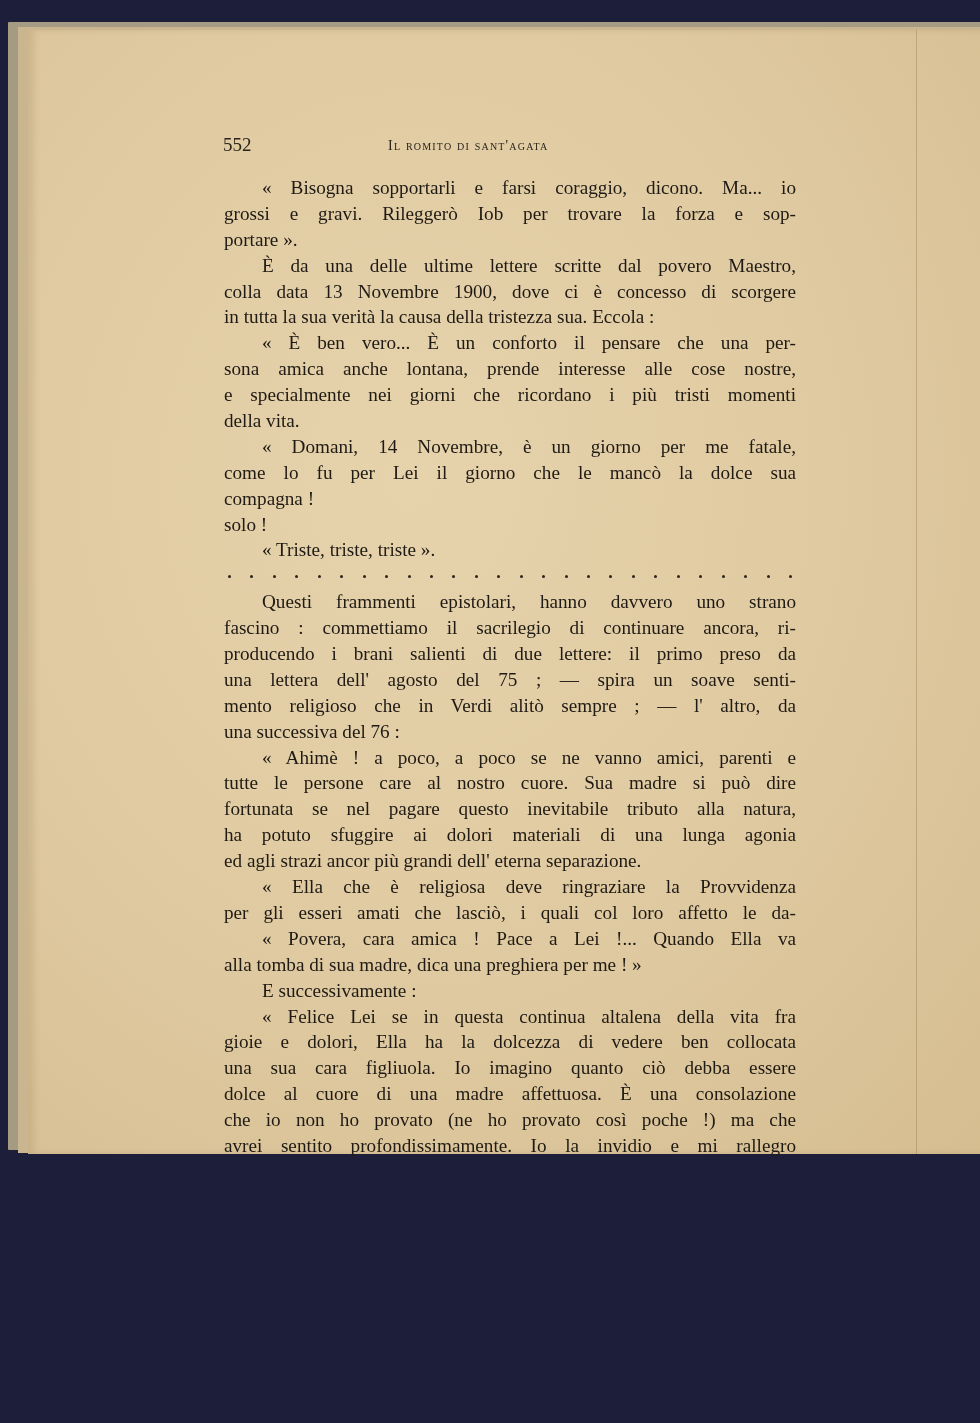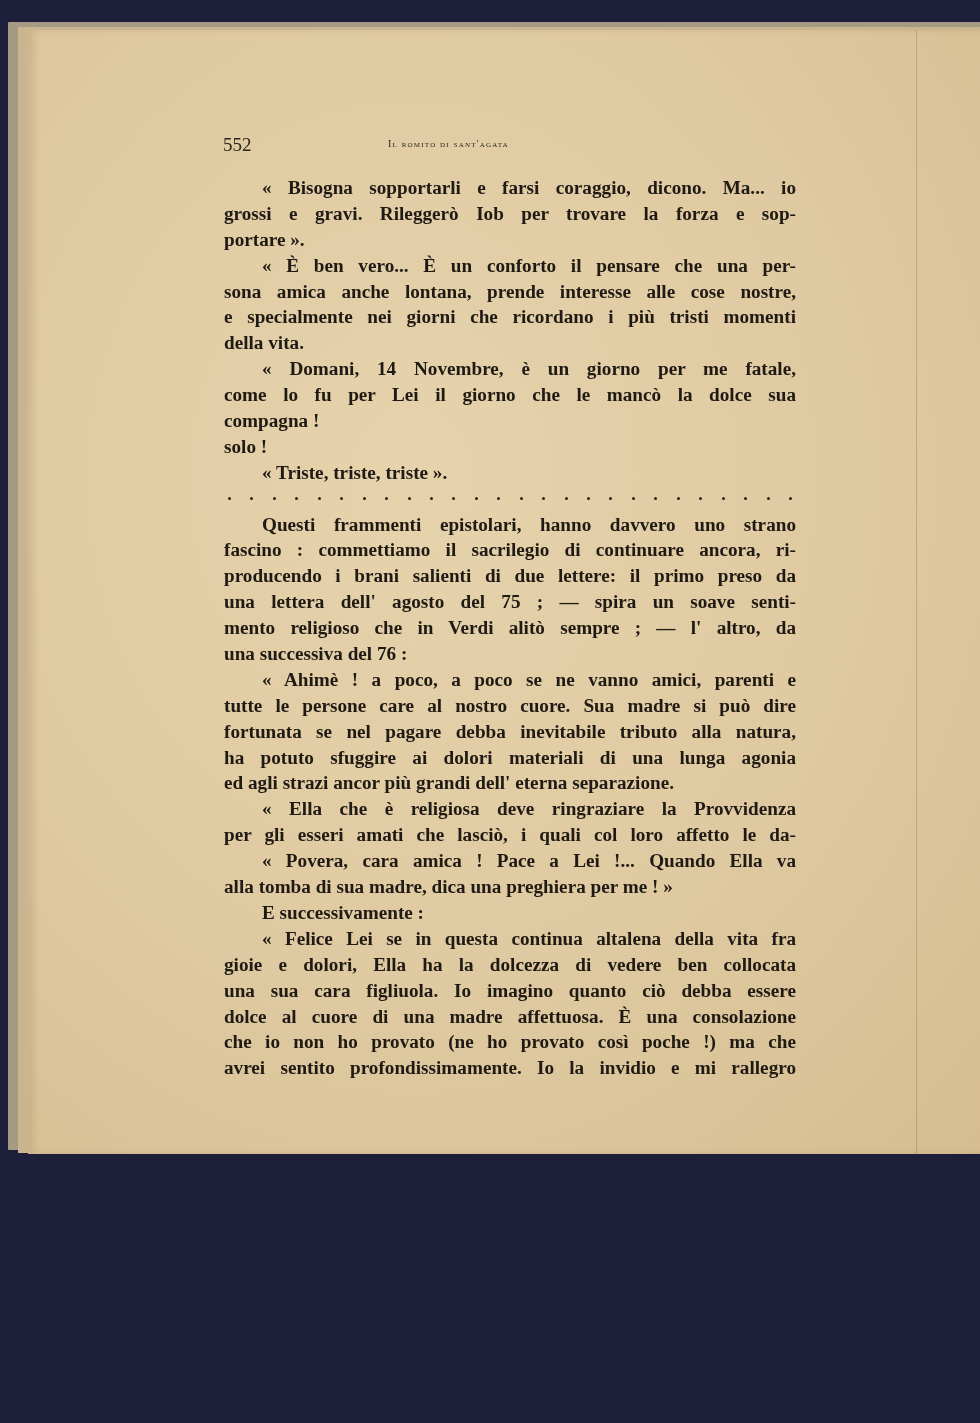--- a/index.html
+++ b/index.html
@@ -29,33 +29,33 @@
     }
     .running-head {
       position: absolute; top: 134px; left: 223px; width: 575px; height: 24px;
       color: #2a241c;
     }
     .page-number {
       position: absolute; left: 0; top: 0; font-size: 19px;
       font-family: "Liberation Serif", serif;
     }
     .running-title {
-      position: absolute; left: 165px; top: 4px; font-size: 10px; letter-spacing: 1.2px;
+      position: absolute; left: 165px; top: 4px; font-size: 14px; letter-spacing: 1.2px;
       font-variant: small-caps; text-transform: lowercase;
       font-family: "Liberation Serif", serif;
     }
     .running-title::first-letter { text-transform: uppercase; }
     .text-block {
       position: absolute; top: 175px; left: 224px; width: 572px;
       color: #1f1a14;
       font-family: "Liberation Serif", serif;
       font-size: 19.2px; line-height: 25.9px;
       text-align: justify;
     }
-    .line { display: block; white-space: nowrap; text-align-last: justify; text-align: justify; height: 25.9px; font-weight: bold; }
+    .line { display: block; white-space: nowrap; text-align-last: justify; text-align: justify; height: 25.9px; }
     .line.last { text-align-last: left; }
     .line.indent { padding-left: 38px; }
     .dots {
       display: flex; justify-content: space-between; height: 25.9px; align-items: center;
       padding: 0 4px;
     }
     .dots span { width: 3px; height: 3px; background: #2a241c; border-radius: 50%; display: inline-block; }
   </style>
 </head>
 <body>
@@ -68,20 +68,25 @@
 <div class="running-head">
   <span class="page-number">552</span>
   <span class="running-title">IL ROMITO DI SANT'AGATA</span>
 </div>
 
 <div class="text-block" id="text-block">
     <div>
       <span class="line indent">« Bisogna sopportarli e farsi coraggio, dicono. Ma... io</span>
       <span class="line">grossi e gravi. Rileggerò Iob per trovare la forza e sop-</span>
       <span class="line last">portare ».</span>
+    </div>
+    <div>
+      <span class="line indent">È da una delle ultime lettere scritte dal povero Maestro,</span>
+      <span class="line">colla data 13 Novembre 1900, dove ci è concesso di scorgere</span>
+      <span class="line last">in tutta la sua verità la causa della tristezza sua. Eccola :</span>
     </div>
     <div>
       <span class="line indent">« È ben vero... È un conforto il pensare che una per-</span>
       <span class="line">sona amica anche lontana, prende interesse alle cose nostre,</span>
       <span class="line">e specialmente nei giorni che ricordano i più tristi momenti</span>
       <span class="line last">della vita.</span>
     </div>
     <div>
       <span class="line indent">« Domani, 14 Novembre, è un giorno per me fatale,</span>
       <span class="line">come lo fu per Lei il giorno che le mancò la dolce sua</span>
@@ -125,21 +130,21 @@
       <span class="line indent">Questi frammenti epistolari, hanno davvero uno strano</span>
       <span class="line">fascino : commettiamo il sacrilegio di continuare ancora, ri-</span>
       <span class="line">producendo i brani salienti di due lettere: il primo preso da</span>
       <span class="line">una lettera dell' agosto del 75 ; — spira un soave senti-</span>
       <span class="line">mento religioso che in Verdi alitò sempre ; — l' altro, da</span>
       <span class="line last">una successiva del 76 :</span>
     </div>
     <div>
       <span class="line indent">« Ahimè ! a poco, a poco se ne vanno amici, parenti e</span>
       <span class="line">tutte le persone care al nostro cuore. Sua madre si può dire</span>
-      <span class="line">fortunata se nel pagare debba inevitabile tributo alla natura,</span>
+      <span class="line">fortunata se nel pagare questo inevitabile tributo alla natura,</span>
       <span class="line">ha potuto sfuggire ai dolori materiali di una lunga agonia</span>
       <span class="line last">ed agli strazi ancor più grandi dell' eterna separazione.</span>
     </div>
     <div>
       <span class="line indent">« Ella che è religiosa deve ringraziare la Provvidenza</span>
       <span class="line">per gli esseri amati che lasciò, i quali col loro affetto le da-</span>
     </div>
     <div>
       <span class="line indent">« Povera, cara amica ! Pace a Lei !... Quando Ella va</span>
       <span class="line last">alla tomba di sua madre, dica una preghiera per me ! »</span>

